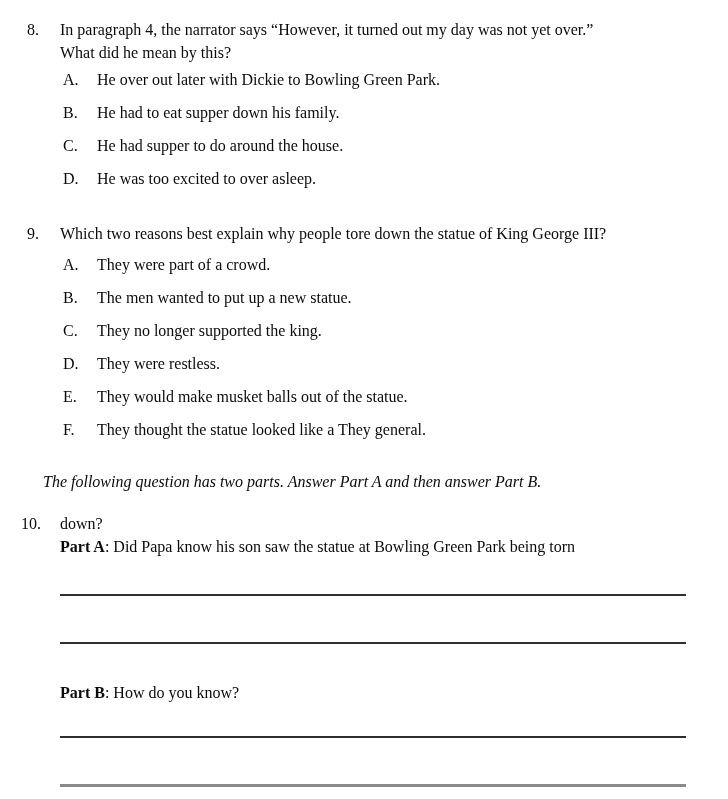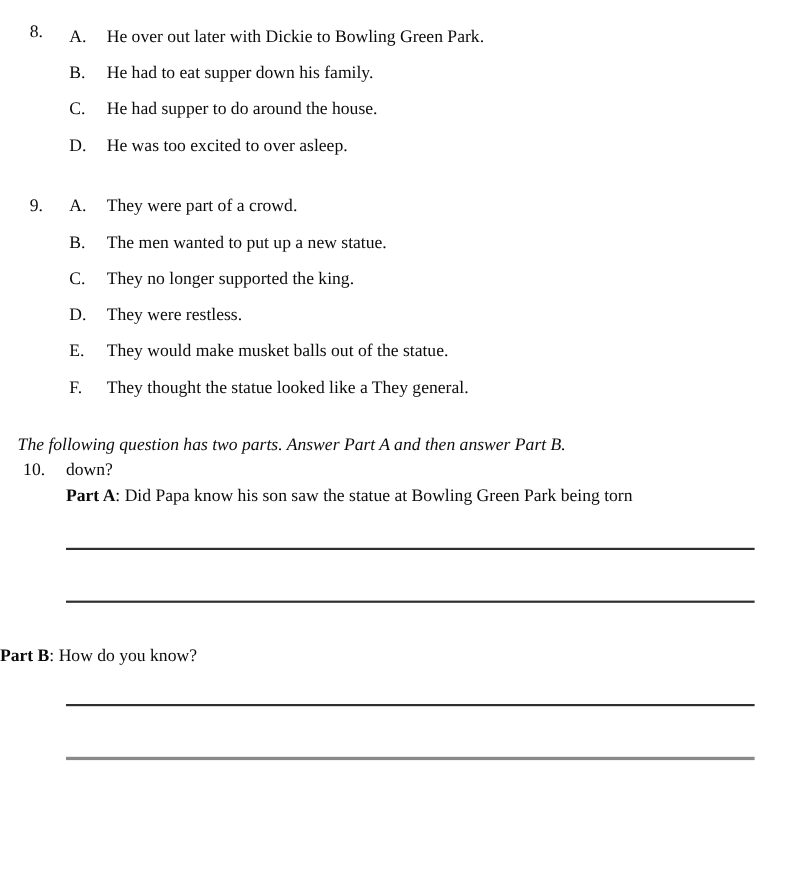--- a/index.html
+++ b/index.html
@@ -28,47 +28,51 @@
 
   .opts { list-style: none; }
   .opt { position: relative; margin-top: 10px; }
   #q8 .opt:first-child { margin-top: 4px; }
   #q9 .opt:first-child { margin-top: 8px; }
   .opt-letter { position: absolute; left: 3px; top: 0; }
   .opt-text { display: block; padding-left: 37px; white-space: nowrap; }
 
   .instruction {
     margin-top: 29px;
-    padding-left: 16px;
+    padding-left: 43px;
     font-style: italic;
   }
 
-  #q10 { }
+  #q10 { margin-top: 19px; }
   .bold { font-weight: bold; }
 
   .ans-line {
     margin-left: 60px;
     width: 626px;
     height: 2px;
     background: #2f2f2f;
   }
   .ans-line.l1 { margin-top: 36px; }
   .ans-line.l2 { margin-top: 46px; }
   .ans-line.l3 { margin-top: 32px; }
   .ans-line.l4 { margin-top: 46px; height: 3px; background: #8a8a8a; }
 
-  .partb { margin-top: 37px; }
+  .partb { margin-top: 37px; padding-left: 60px; }
 </style>
 </head>
 <body>
 
 <div class="page">
 
   <div class="q" id="q8">
     <span class="qnum">8.</span>
+    <div>
+      <div class="stem-line">In paragraph 4, the narrator says “However, it turned out my day was not yet over.”</div>
+      <div class="stem-line">What did he mean by this?</div>
+    </div>
     <ul class="opts">
       <li class="opt">
         <span class="opt-letter">A.</span>
         <span class="opt-text">He over out later with Dickie to Bowling Green Park.</span>
       </li>
       <li class="opt">
         <span class="opt-letter">B.</span>
         <span class="opt-text">He had to eat supper down his family.</span>
       </li>
       <li class="opt">
@@ -77,20 +81,23 @@
       </li>
       <li class="opt">
         <span class="opt-letter">D.</span>
         <span class="opt-text">He was too excited to over asleep.</span>
       </li>
     </ul>
   </div>
 
   <div class="q" id="q9">
     <span class="qnum">9.</span>
+    <div>
+      <div class="stem-line">Which two reasons best explain why people tore down the statue of King George III?</div>
+    </div>
     <ul class="opts">
       <li class="opt">
         <span class="opt-letter">A.</span>
         <span class="opt-text">They were part of a crowd.</span>
       </li>
       <li class="opt">
         <span class="opt-letter">B.</span>
         <span class="opt-text">The men wanted to put up a new statue.</span>
       </li>
       <li class="opt">

